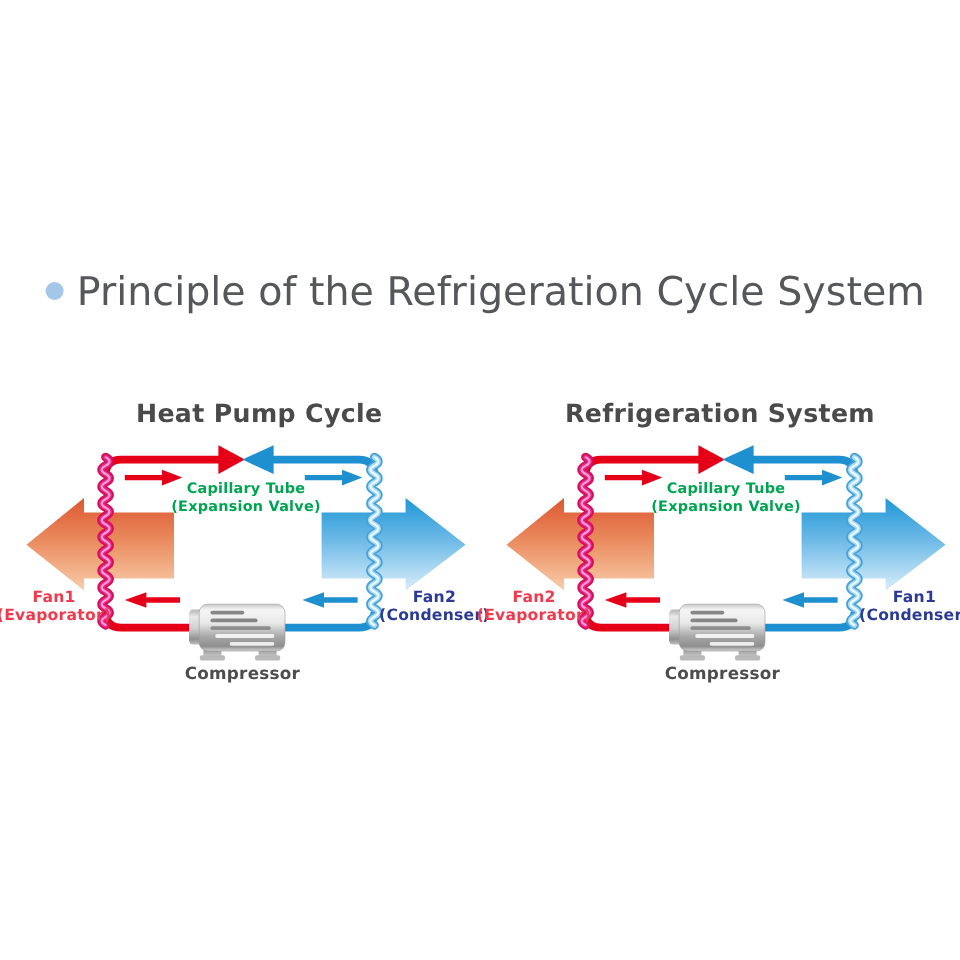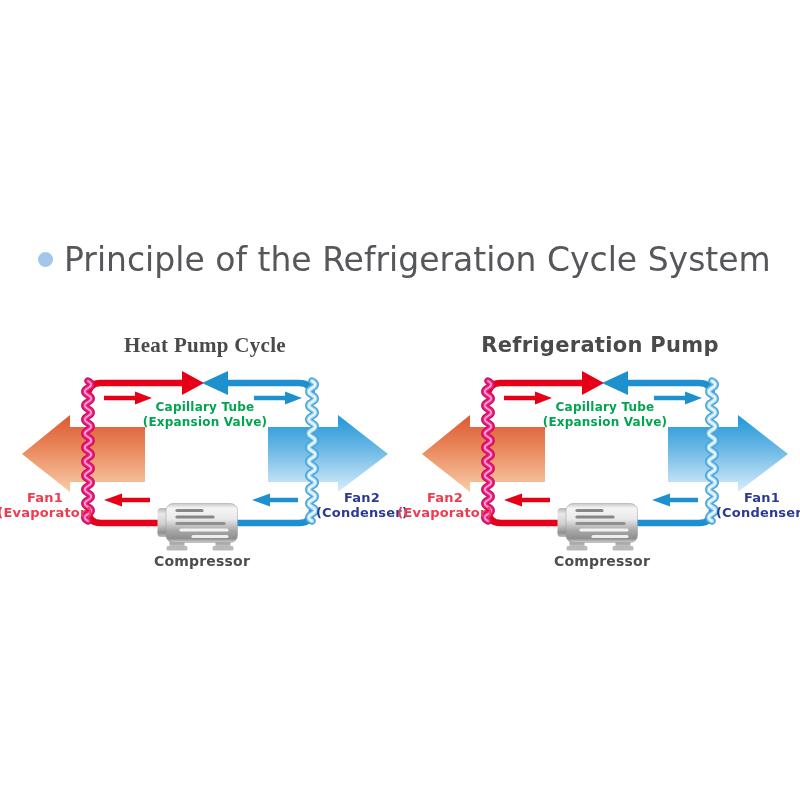--- a/index.html
+++ b/index.html
@@ -1,28 +1,28 @@
 <!DOCTYPE html>
 <html><head>
 <meta charset="utf-8">
 <style>
   html,body{margin:0;padding:0;}
   body{width:800px;height:800px;background:#ffffff;position:relative;overflow:hidden;
        font-family:"DejaVu Sans","Liberation Sans",sans-serif;}
   .abs{position:absolute;}
   
-  .title-row{left:38px;top:239px;height:40px;display:flex;align-items:center;gap:11px;}
+  .title-row{left:38px;top:222px;height:40px;display:flex;align-items:center;gap:11px;}
   .bullet{width:15px;height:15px;border-radius:50%;background:#a3c7e8;flex:0 0 auto;}
   .title-text{font-size:33px;color:#55575a;letter-spacing:0px;white-space:nowrap;}
   
   .heading{width:400px;top:296px;height:62px;display:flex;flex-direction:column;
            justify-content:flex-end;align-items:center;}
   .heading div{font-size:21px;line-height:25px;font-weight:bold;color:#4a4a4a;
                letter-spacing:0.3px;white-space:nowrap;}
-  .hl{left:5px;font-family:Liberation Serif, serif;} .hr{left:400px;}
+  .hl{left:16px;} .hr{left:400px;}
   
   .diag{top:360px;width:400px;height:260px;overflow:visible;}
   .dl{left:0;} .dr{left:400px;}
   svg{overflow:visible;}
   svg text{font-family:"DejaVu Sans","Liberation Sans",sans-serif;font-weight:bold;
            text-anchor:middle;letter-spacing:0.2px;}
   .t-cap{font-size:12px;}
   .t-fan{font-size:13px;}
   .t-comp{font-size:14px;}
   .pipe{fill:none;stroke-width:6.5;}
@@ -70,21 +70,21 @@
 <div class="abs title-row">
   <span class="bullet"></span>
   <span class="title-text">Principle of the Refrigeration Cycle System</span>
 </div>
 
 <div class="abs heading hl">
   <div>Heat Pump Cycle</div>
   <div></div>
 </div>
 <div class="abs heading hr">
-  <div>Refrigeration Pump</div>
+  <div>Refrigeration System</div>
 </div>
 
 <svg class="abs diag dl" viewBox="0 0 400 260">
 
   <polygon fill="url(#gOrange)" points="22,94 70,55 70,67 145,67 145,122 70,122 70,132"></polygon>
   <polygon fill="url(#gBlue)" points="388,94 338,55 338,67 268,67 268,122 338,122 338,132"></polygon>
 
   <path class="pipe" d="M88 36 Q88 23 101 23 L184 23" stroke="#e60017"></path>
   <path class="pipe" d="M226 23 L299 23 Q312 23 312 36" stroke="#1e90d0"></path>
   <path class="pipe" d="M88 150 Q88 163 101 163 L200 163" stroke="#e60017"></path>

